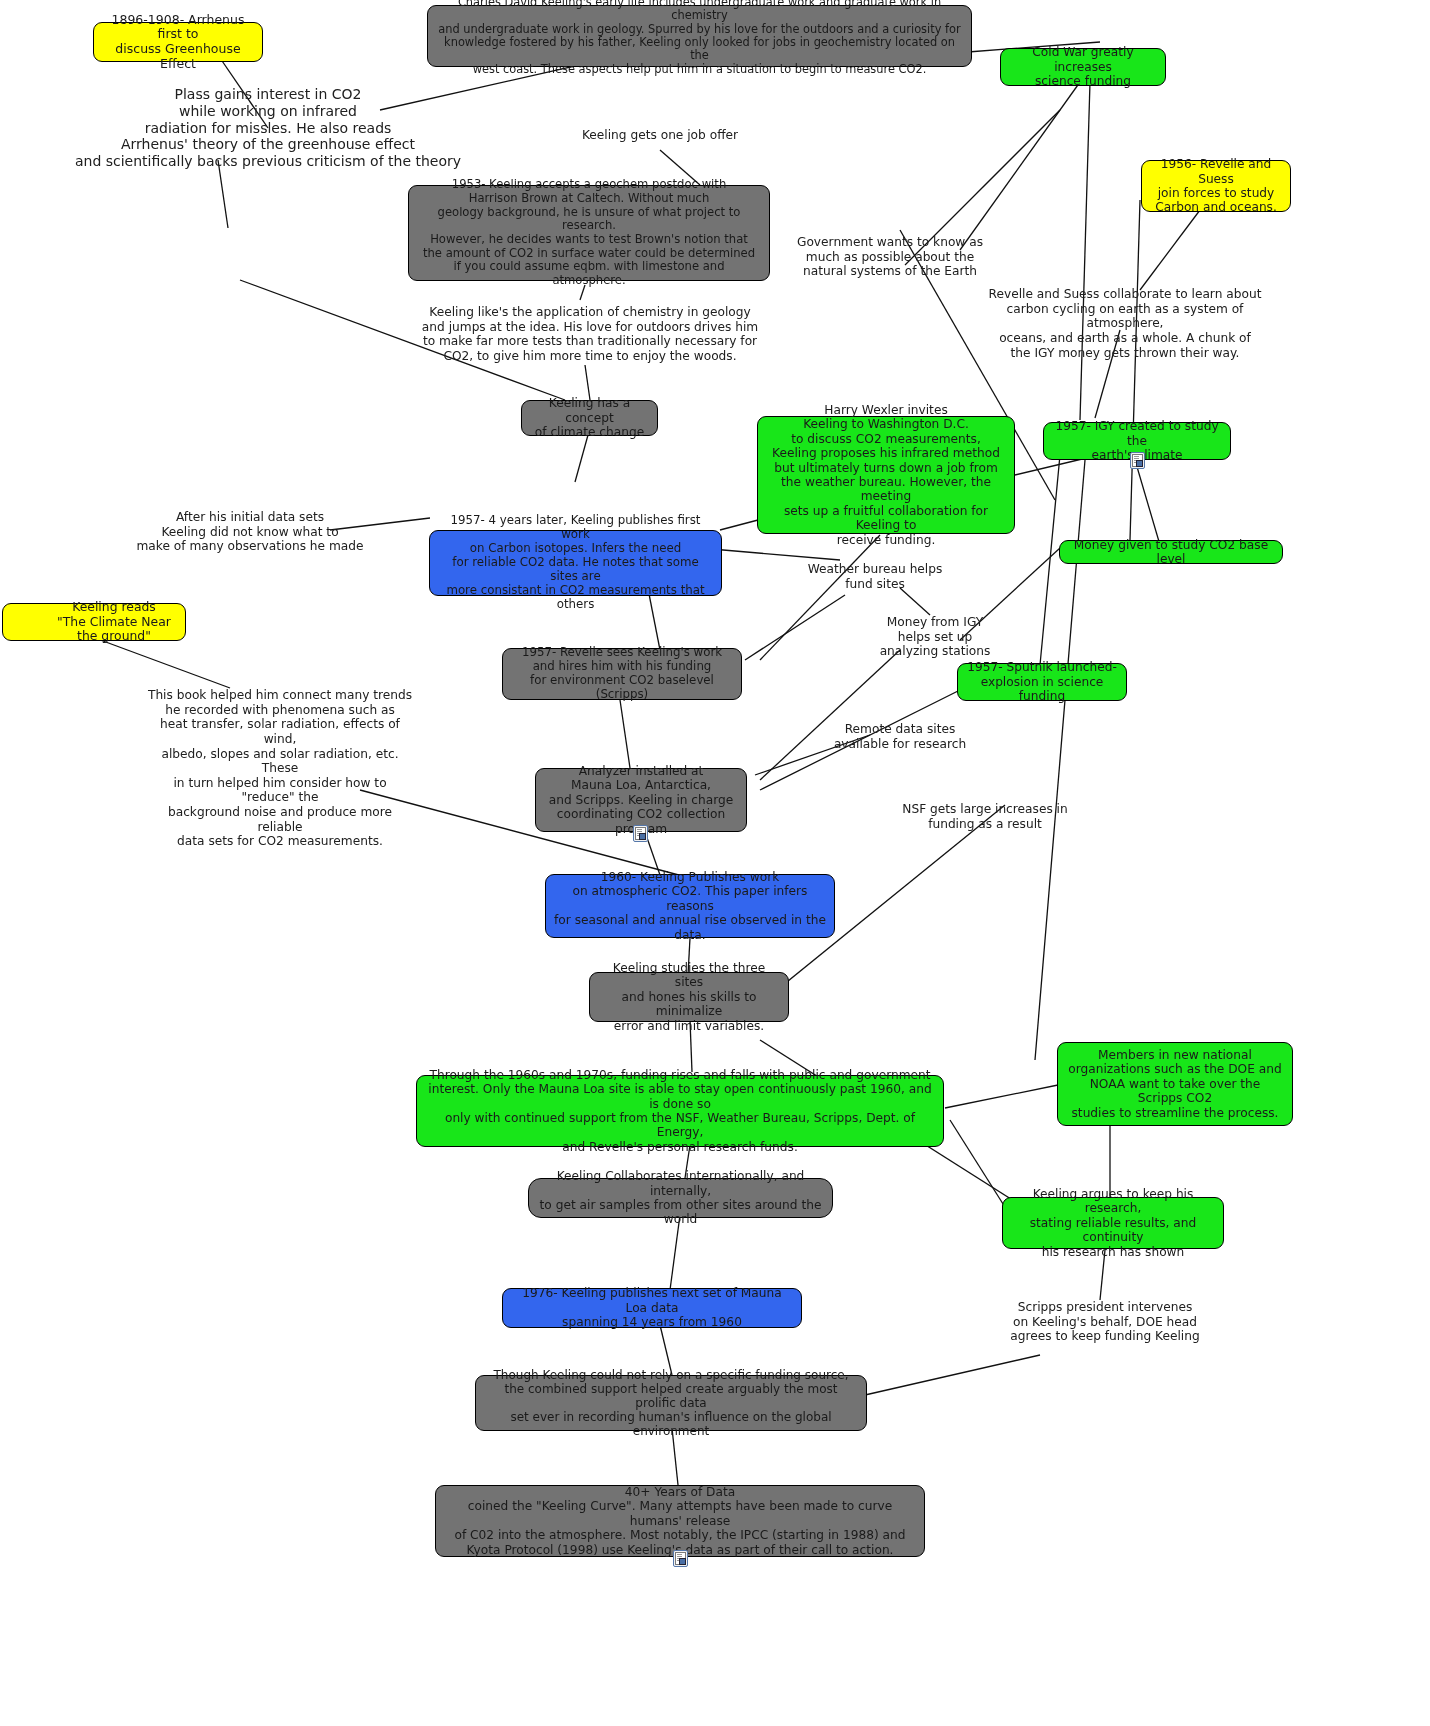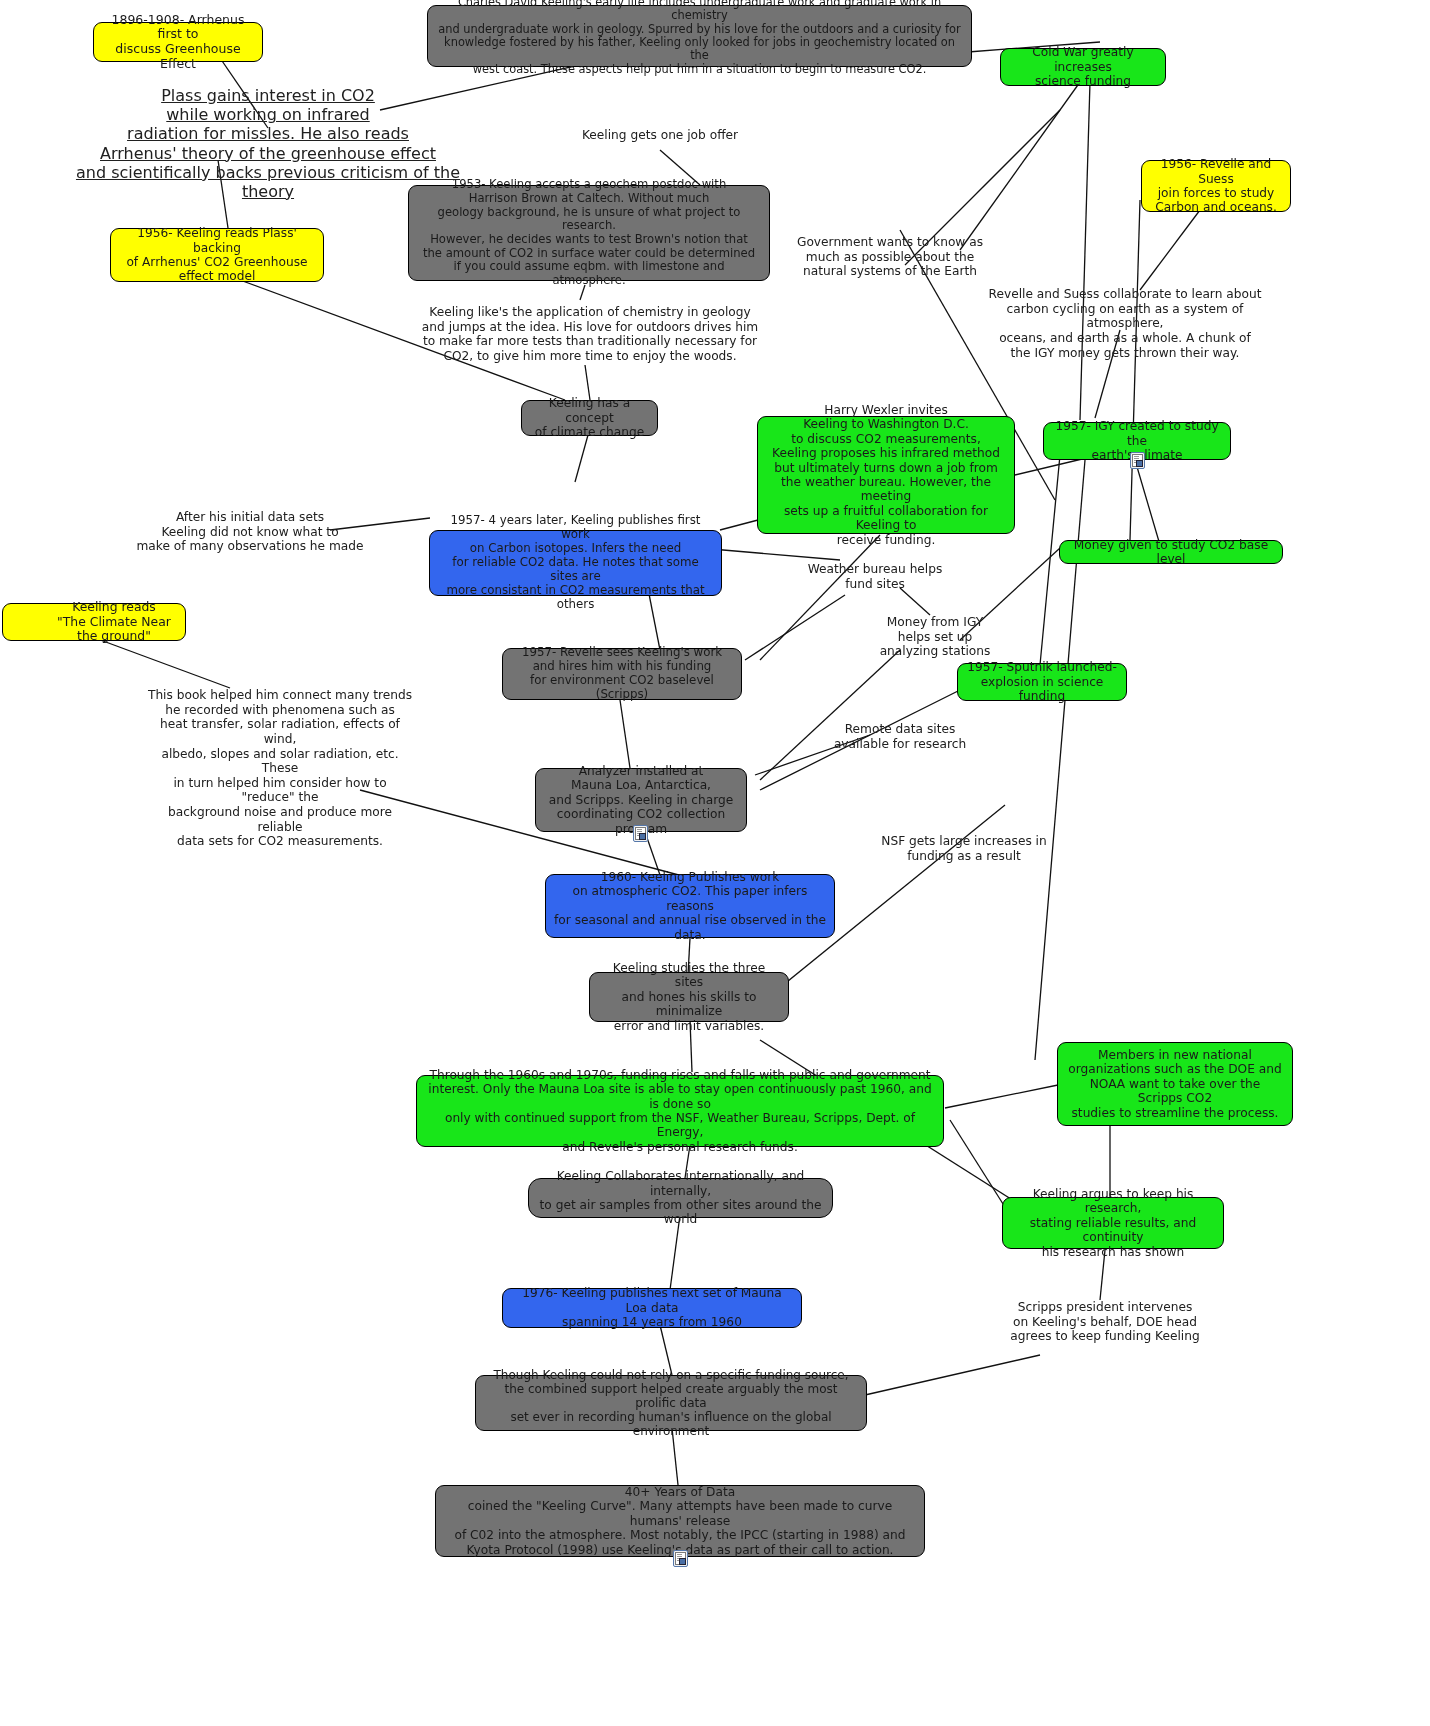--- a/index.html
+++ b/index.html
@@ -93,23 +93,20 @@
 knowledge fostered  by his father, Keeling only looked for jobs in geochemistry located on the
 west coast. These aspects help put him in a situation to begin to measure CO2.</div>
 
   <div class="node green" style="left:1000px;top:48px;width:166px;height:38px;font-size:12.2px;">Cold War greatly increases
 science funding</div>
 
   <div class="node yellow" style="left:1141px;top:160px;width:150px;height:52px;font-size:12.2px;">1956- Revelle and Suess
 join forces to study
 Carbon and oceans.</div>
 
-  <div class="node yellow" style="left:110px;top:228px;width:214px;height:54px;font-size:12.2px;">1956- Keeling reads Plass' backing
-of Arrhenus' CO2 Greenhouse
-effect model</div>
 
   <div class="node red" style="left:408px;top:185px;width:362px;height:96px;font-size:11.6px;">1953- Keeling accepts a geochem postdoc with
 Harrison Brown at Caltech. Without much
 geology background, he is unsure of what project to research.
 However, he decides wants to test Brown's notion that
 the amount of CO2 in surface water could be determined
 if you could assume eqbm. with limestone and atmosphere.</div>
 
   <div class="node red" style="left:521px;top:400px;width:137px;height:36px;font-size:12.2px;">Keeling has a concept
 of climate change</div>
@@ -187,21 +184,21 @@
 set ever in recording human's influence on the global environment</div>
 
   <div class="node red" style="left:435px;top:1485px;width:490px;height:72px;font-size:12.2px;">40+ Years of Data
 coined the "Keeling Curve". Many attempts have been made to curve humans' release
 of C02 into the atmosphere. Most notably, the IPCC (starting in 1988) and
 Kyota Protocol (1998) use Keeling's data as part of their call to action.</div>
   <div class="badge" style="left:673px;top:1550px;">
       <i></i>
     </div>
 
-  <div class="label" style="left:58px;top:86px;width:420px;font-size:16px;text-decoration:underline;">Plass gains interest in CO2
+  <div class="label" style="left:58px;top:86px;width:420px;font-size:14px;">Plass gains interest in CO2
 while working on infrared
 radiation for missles. He also reads
 Arrhenus' theory of the greenhouse effect
 and scientifically backs previous criticism of the theory</div>
 
   <div class="label" style="left:500px;top:128px;width:320px;font-size:12.2px;">Keeling gets one job offer</div>
 
   <div class="label" style="left:790px;top:235px;width:200px;font-size:12.2px;">Government wants to know as
 much as possible about the
 natural systems of the Earth</div>
@@ -231,20 +228,20 @@
 he recorded with phenomena such as
 heat transfer, solar radiation, effects of wind,
 albedo, slopes and solar radiation, etc. These
 in turn helped him consider how to "reduce" the
 background noise and produce more reliable
 data sets for CO2 measurements.</div>
 
   <div class="label" style="left:810px;top:722px;width:180px;font-size:12.2px;">Remote data sites
 available for research</div>
 
-  <div class="label" style="left:864px;top:802px;width:200px;font-size:12.2px;margin-top:32px;">NSF gets large increases in
+  <div class="label" style="left:885px;top:802px;width:200px;font-size:12.2px;">NSF gets large increases in
 funding as a result</div>
 
   <div class="label" style="left:995px;top:1300px;width:220px;font-size:12.2px;">Scripps president intervenes
 on Keeling's behalf, DOE head
 agrees to keep funding Keeling</div>
 
 </div>
 
 </body></html>

